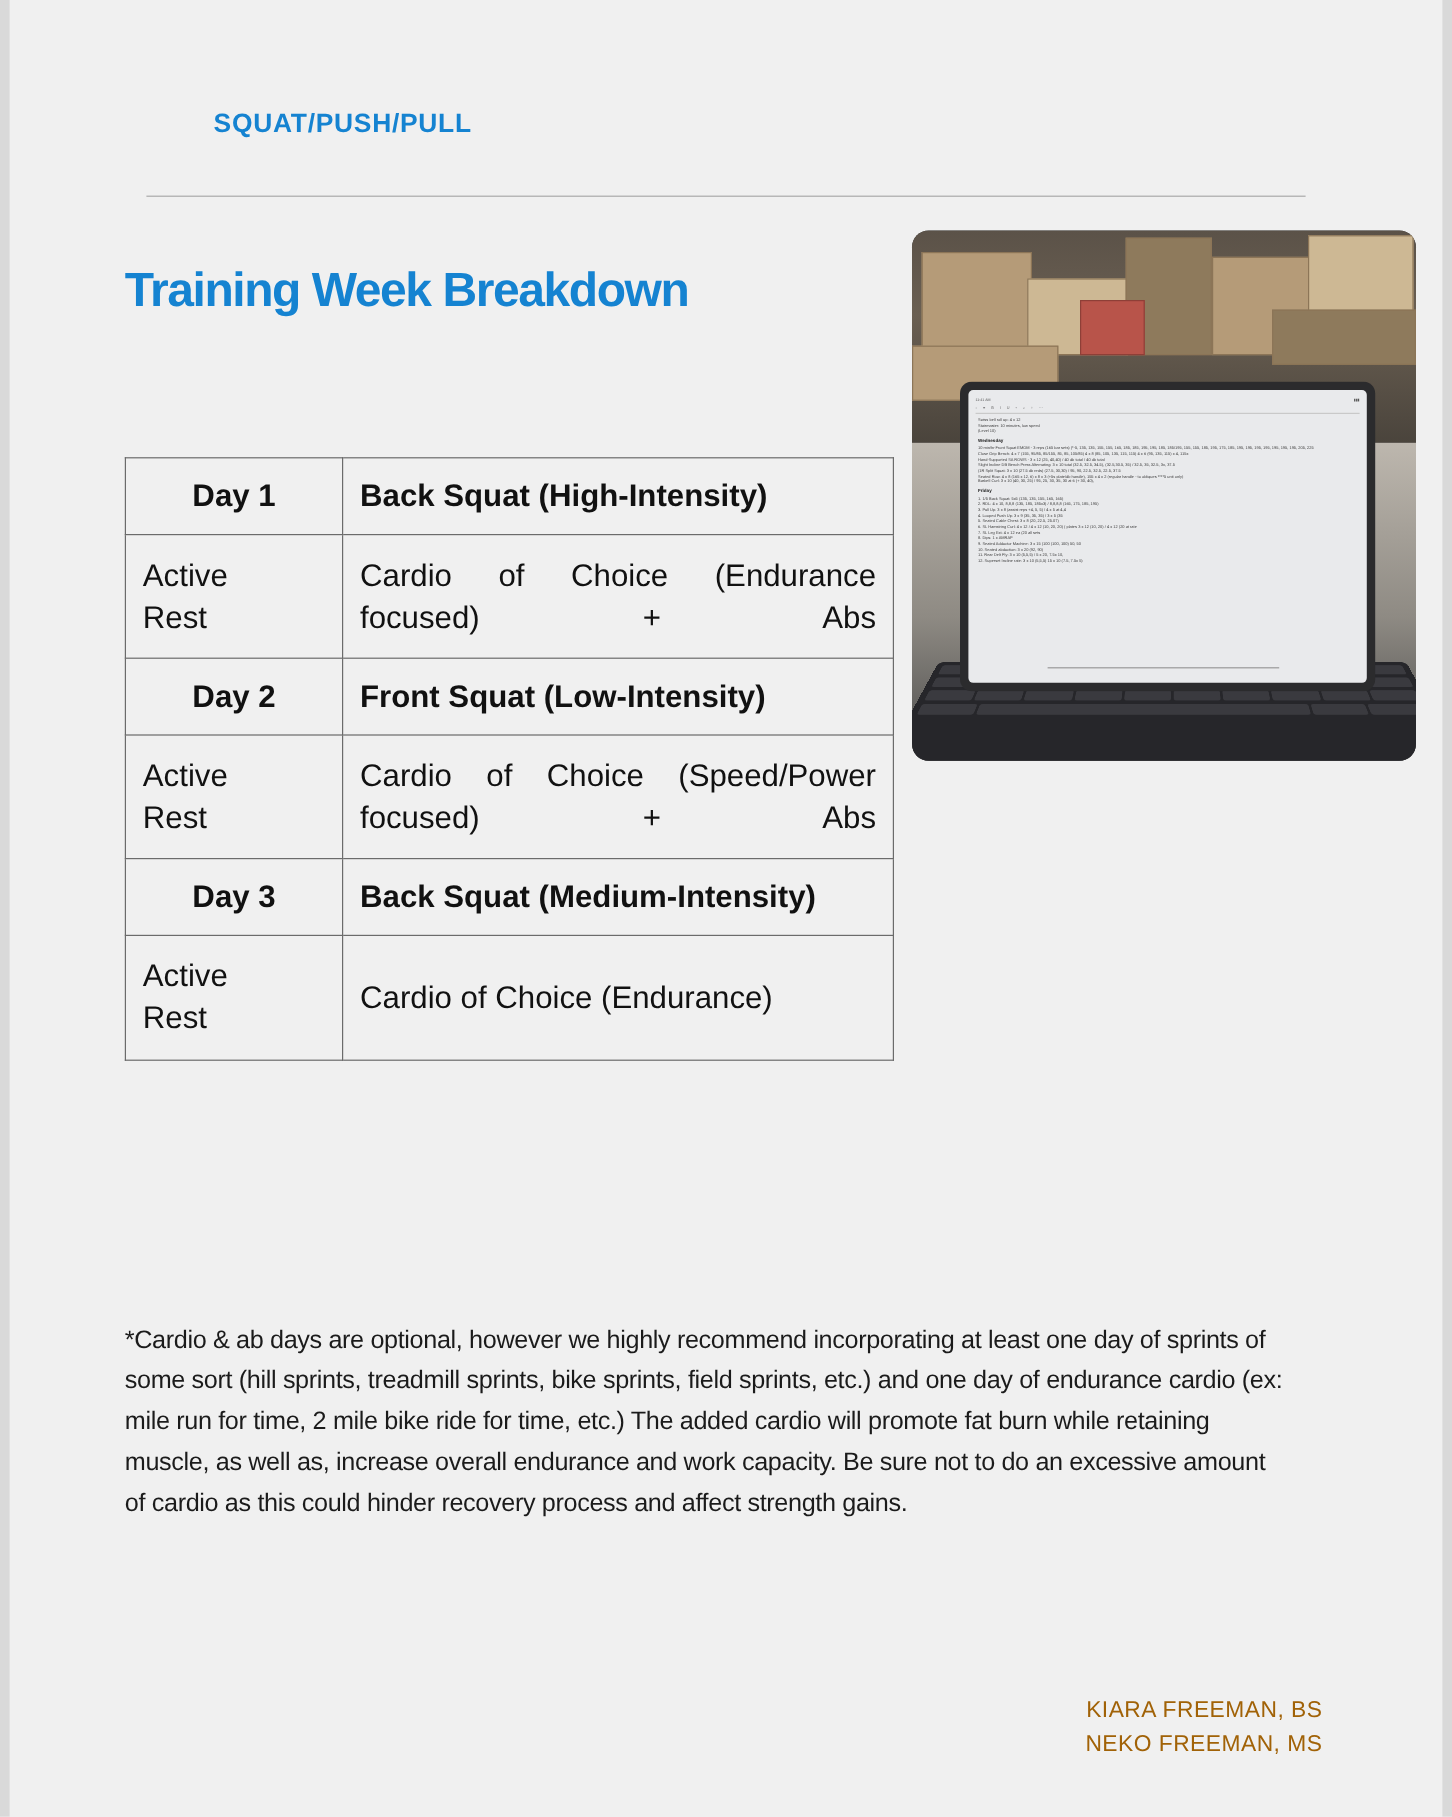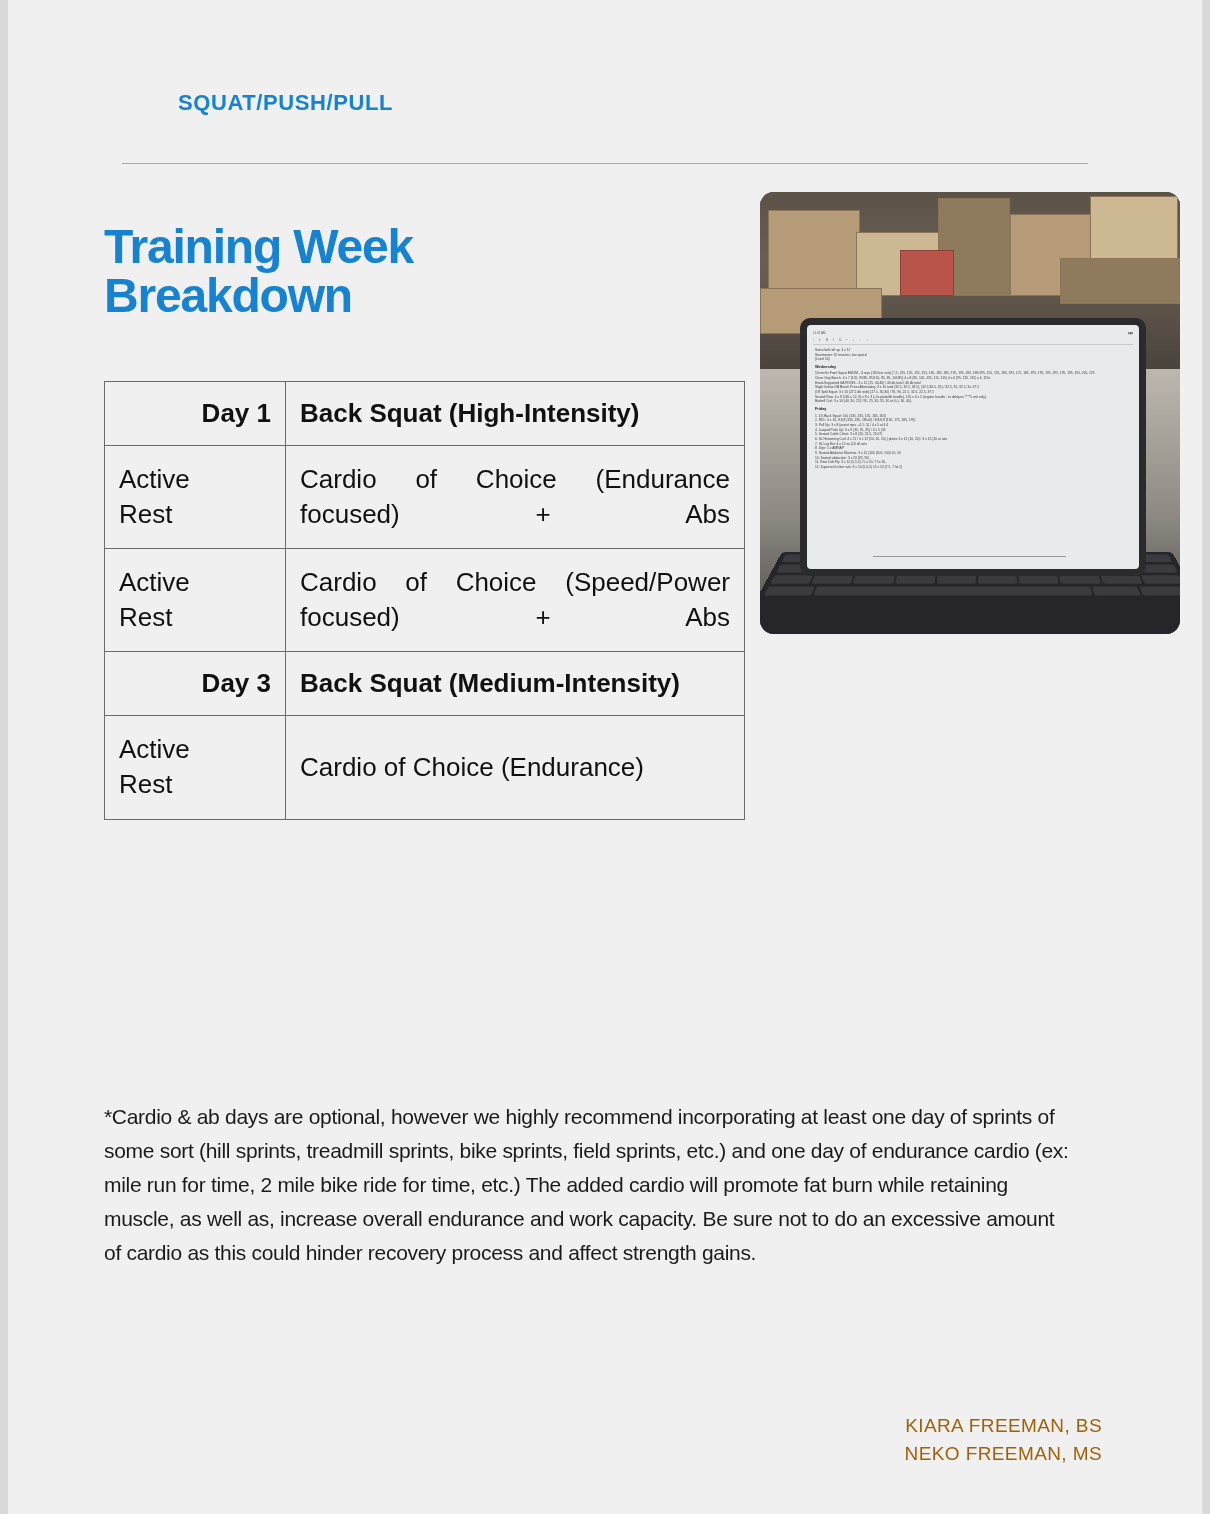--- a/index.html
+++ b/index.html
@@ -48,21 +48,21 @@
     top: 163px;
     width: 966px;
     height: 1px;
     background: #aaaaaa;
   }
   .title {
     position: absolute;
     left: 104px;
     top: 222px;
     width: 560px;
-    font-size: 48px;
+    font-size: 40px;
     line-height: 1.03;
     font-weight: bold;
     color: #1583d1;
     letter-spacing: -1.2px;
   }
   .photo {
     position: absolute;
     left: 760px;
     top: 192px;
     width: 420px;
@@ -190,21 +190,21 @@
   }
   table.schedule td {
     border: 1px solid #6b6b6b;
     padding: 16px 14px;
     font-size: 26px;
     color: #111;
     vertical-align: middle;
   }
   td.daycell {
     width: 152px;
-    text-align: right;
+    text-align: center;
     font-weight: bold;
     color: #1583d1;
     font-size: 27px;
   }
   td.restcell {
     width: 152px;
     text-align: left;
     font-weight: normal;
     color: #111;
     font-size: 26px;
@@ -373,20 +373,24 @@
         <td class="worktext">Back Squat (High-Intensity)</td>
       </tr>
       <tr>
         <td class="restcell">
           <span>Active</span><br>
           <span>Rest</span>
         </td>
         <td class="resttext">Cardio of Choice (Endurance focused) + Abs</td>
       </tr>
       <tr>
+        <td class="daycell">Day 2</td>
+        <td class="worktext">Front Squat (Low-Intensity)</td>
+      </tr>
+      <tr>
         <td class="restcell">
           <span>Active</span><br>
           <span>Rest</span>
         </td>
         <td class="resttext">Cardio of Choice (Speed/Power focused) + Abs</td>
       </tr>
       <tr>
         <td class="daycell">Day 3</td>
         <td class="worktext">Back Squat (Medium-Intensity)</td>
       </tr>

